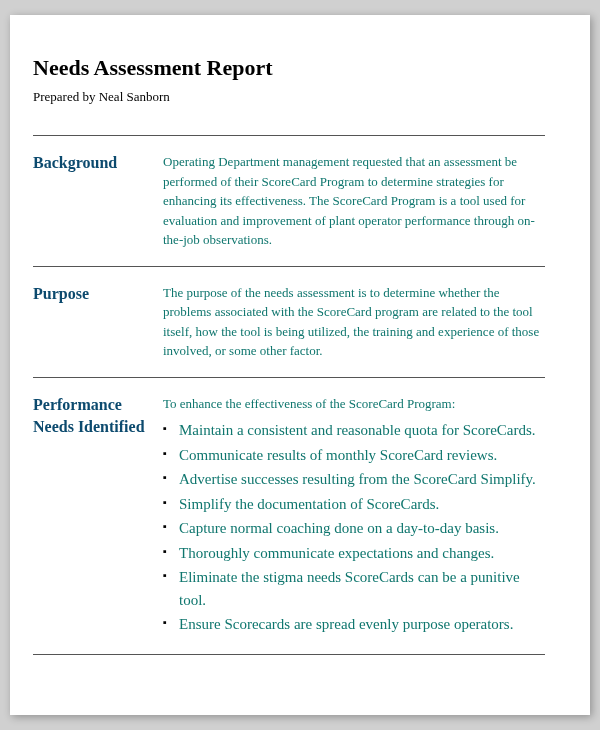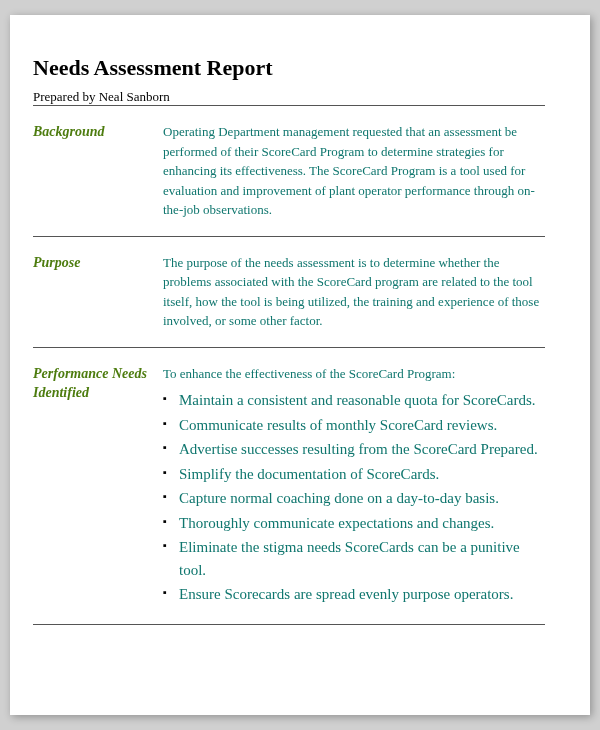--- a/index.html
+++ b/index.html
@@ -28,38 +28,38 @@
     .report-title {
       font-size: 22px;
       font-weight: bold;
       margin-bottom: 8px;
       color: #000;
     }
 
     .prepared-by {
       font-size: 13px;
       color: #000;
+      margin-bottom: 30px;
     }
 
     .section {
       display: flex;
       flex-direction: row;
       border-bottom: 1px solid #555;
       padding: 16px 0;
     }
 
     .section-label {
       width: 130px;
       min-width: 130px;
       font-weight: bold;
-      font-size: 14px;
-      color: #4d7c0f;
+      font-size: 16px;
+      color: #0c4a6e;
       padding-right: 12px;
       line-height: 1.4;
-      font-style: italic;
     }
 
     .section-content {
       flex: 1;
       font-size: 13px;
       color: #0f766e;
       line-height: 1.5;
     }
 
     .section-content ul {
@@ -115,21 +115,21 @@
           <p>The purpose of the needs assessment is to determine whether the problems associated with the ScoreCard program are related to the tool itself, how the tool is being utilized, the training and experience of those involved, or some other factor.</p>
         </div>
       </div>
       <div class="section">
         <div class="section-label">Performance Needs Identified</div>
         <div class="section-content">
           <p>To enhance the effectiveness of the ScoreCard Program:</p>
           <ul>
             <li>Maintain a consistent and reasonable quota for ScoreCards.</li>
             <li>Communicate results of monthly ScoreCard reviews.</li>
-            <li>Advertise successes resulting from the ScoreCard Prepared.</li>
+            <li>Advertise successes resulting from the ScoreCard Simplify.</li>
             <li>Simplify the documentation of ScoreCards.</li>
             <li>Capture normal coaching done on a day-to-day basis.</li>
             <li>Thoroughly communicate expectations and changes.</li>
             <li>Eliminate the stigma needs ScoreCards can be a punitive tool.</li>
             <li>Ensure Scorecards are spread evenly purpose operators.</li>
           </ul>
         </div>
       </div>
     </div>
 

